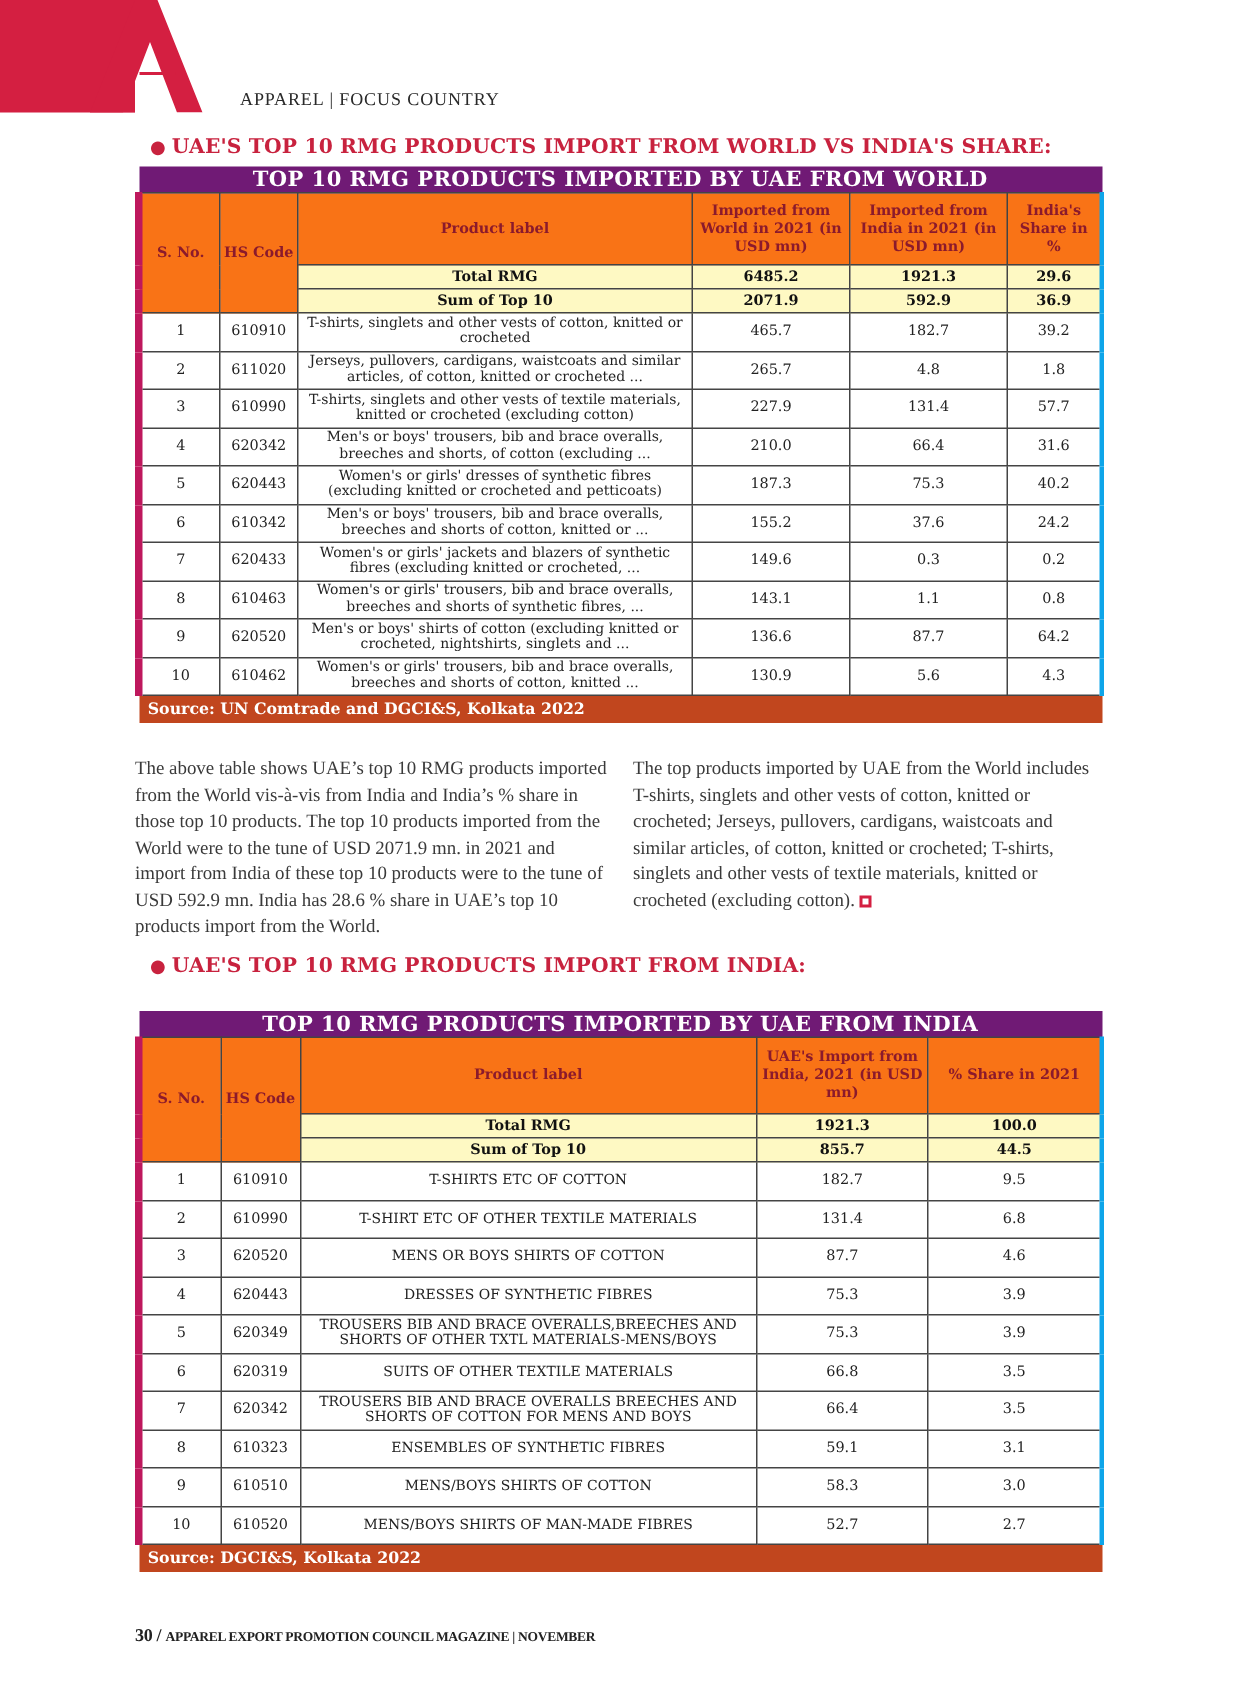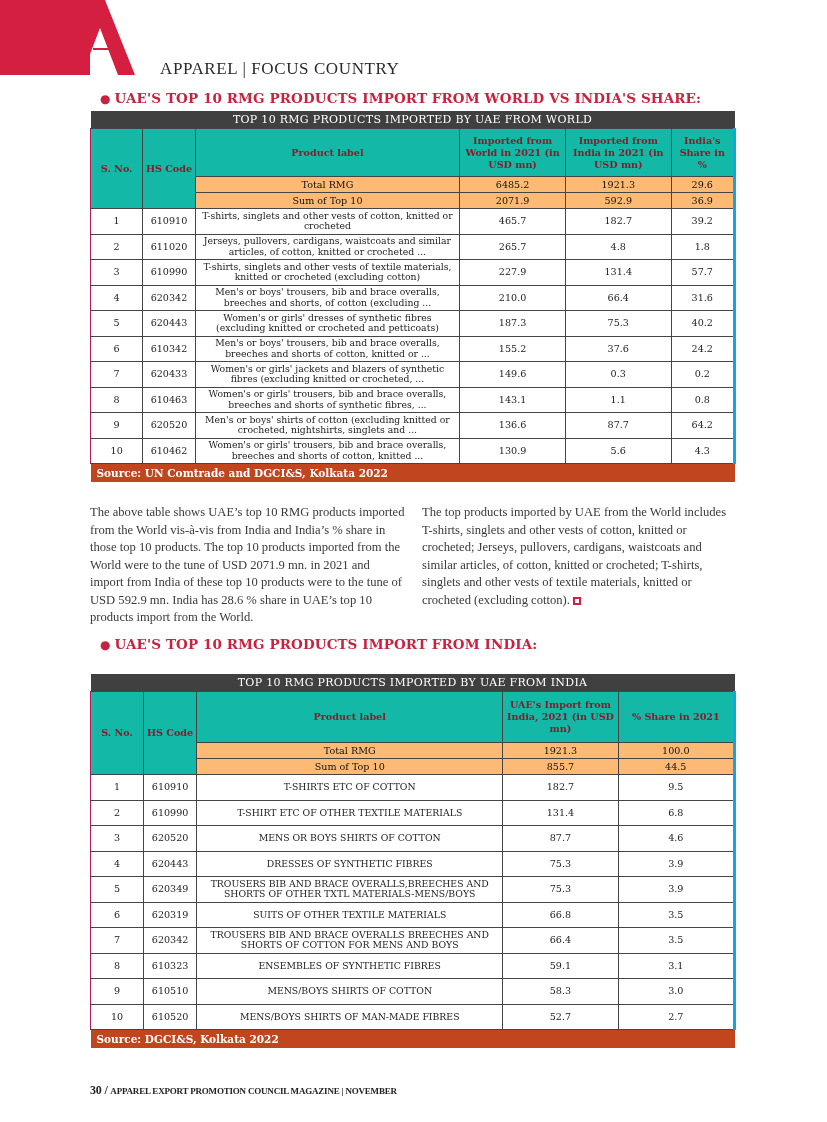--- a/index.html
+++ b/index.html
@@ -1,32 +1,32 @@
 <!DOCTYPE html>
 <html><head>
 <meta charset="utf-8">
 <style>
   html, body { margin:0; padding:0; background:#ffffff; }
   body { width:827px; height:1122px; position:relative; overflow:hidden;
          font-family:"DejaVu Serif", "Liberation Serif", serif; color:#333; }
   .logo-block { position:absolute; left:0; top:0; width:90px; height:75px; background:#d41f41; }
   .logo-a { position:absolute; left:60px; top:0; width:100px; height:75px; }
-  .section-label { position:absolute; left:160px; top:59px; font-size:17px; letter-spacing:0.6px; color:#2a2a2a;
+  .section-label { position:absolute; left:160px; top:59px; font-size:12px; letter-spacing:0.6px; color:#2a2a2a;
                    font-family:"Liberation Serif", serif; }
   .heading { position:absolute; left:100px; font-size:13.5px; font-weight:bold; color:#c8223e;
              font-family:"DejaVu Serif", serif; letter-spacing:0.1px; }
   .heading .dot { font-size:12px; margin-right:4px; }
   table.data { position:absolute; left:90px; width:646px; border-collapse:collapse;
                font-family:"DejaVu Serif", serif; font-size:9.6px; color:#222; }
   table.data td, table.data th { border:1px solid #444; text-align:center; vertical-align:middle; padding:0 2px; }
-  table.data .title-row th { background:#404040; color:#fff; font-weight:normal; font-size:11px; letter-spacing:0.3px;
+  table.data .title-row th { background:#701a75; color:#fff; font-weight:bold; font-size:14px; letter-spacing:0.3px;
                               border:none; height:17px; }
-  table.data .hdr { background:#14b8a6; color:#8b1a2c; font-weight:bold; font-size:9.6px; line-height:12px; }
-  table.data .sum { background:#fdba74; color:#111; font-weight:normal; height:16px; }
-  table.data .outer-l { border-left:1px solid #be185d; }
+  table.data .hdr { background:#f97316; color:#8b1a2c; font-weight:bold; font-size:9.6px; line-height:12px; }
+  table.data .sum { background:#fef9c3; color:#111; font-weight:bold; height:16px; }
+  table.data .outer-l { border-left:5px solid #be185d; }
   table.data .outer-r { border-right:3px solid #0ea5e9; }
   table.data tr.row td { height:24.5px; line-height:10.5px; }
   table.data tr.row td.prod { font-size:9.3px;margin-left:36px; }
   table.data tr.src td { background:#c1461e; color:#fff; font-weight:bold; text-align:left; border:none;
                           height:18px; font-size:10.5px; padding-left:6px; }
   .para { position:absolute; top:504px; width:315px; font-size:12.6px; line-height:17.5px; color:#3a3a3a;
           font-family:"Liberation Serif", serif; }
   .end-mark { display:inline-block; width:6px; height:6px; border:1.5px solid #d41f41; background:#fff;
               vertical-align:middle; margin-left:3px; box-shadow: inset 0 0 0 1px #d41f41; }
   .footer { position:absolute; left:90px; top:1083px; font-family:Liberation Serif, serif; font-size:9px;

